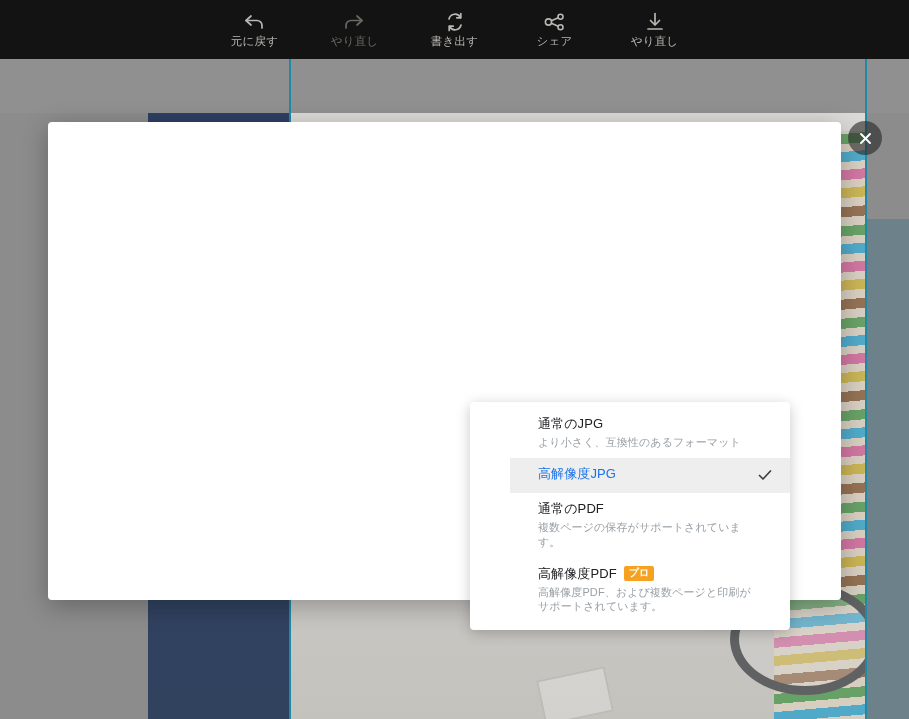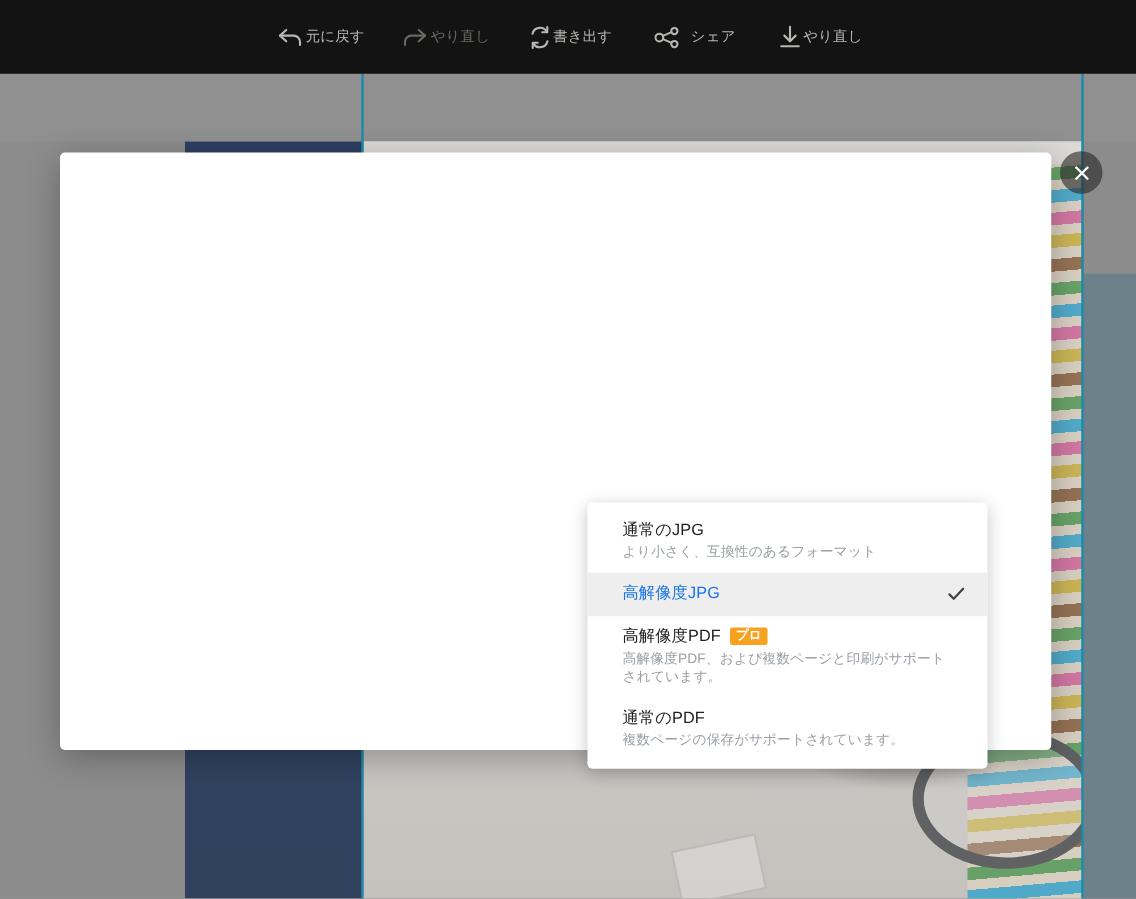--- a/index.html
+++ b/index.html
@@ -29,23 +29,23 @@
     display: flex;
     align-items: center;
     justify-content: center;
     gap: 32px;
     z-index: 5;
   }
   .tool {
     width: 68px;
     height: 50px;
     display: flex;
-    flex-direction: row;
+    flex-direction: column;
     align-items: center;
-    justify-content: space-between;
+    justify-content: center;
     gap: 0;
     cursor: pointer;
     user-select: none;
   }
   .tool .glyph {
     width: 26px; height: 24px;
     display: flex; align-items: center; justify-content: center;
     color: #b9b7b3;
   }
   .tool .glyph svg { display: block; }
@@ -366,20 +366,21 @@
     border-radius: 4px;
     box-shadow: 0 3px 14px rgba(0,0,0,0.22);
     padding: 6px 0 8px;
     z-index: 30;
     overflow: hidden;
   }
   .opt {
     position: relative;
     padding: 7px 28px 8px;
     cursor: pointer;
+    margin-left: 40px;
   }
   .opt.selected { background: #eeeeee; }
   .opt-title {
     font-size: 13px;
     color: #202124;
     letter-spacing: 0.1px;
     margin-bottom: 2px;
     display: flex;
     align-items: center;
     gap: 7px;
@@ -548,30 +549,30 @@
       <div class="opt-title">高解像度JPG</div>
       <span class="check">
         <svg width="18" height="18" viewBox="0 0 18 18" fill="none" stroke="currentColor" stroke-width="1.7" stroke-linecap="round" stroke-linejoin="round">
           <path d="M3.5 9.5 L7 13 L14.5 5"></path>
         </svg>
       </span>
     </div>
 
 
     <div class="opt">
+      <div class="opt-title">通常のPDF</div>
+      <div class="opt-desc">複数ページの保存がサポートされています。</div>
+    </div>
+
+    <div class="opt">
       <div class="opt-title">
         <span>高解像度PDF</span>
         <span class="pro-badge">プロ</span>
       </div>
       <div class="opt-desc">高解像度PDF、および複数ページと印刷がサポートされています。</div>
-    </div>
-
-    <div class="opt">
-      <div class="opt-title">通常のPDF</div>
-      <div class="opt-desc">複数ページの保存がサポートされています。</div>
     </div>
 
   </div>
 
   <div class="close-btn">
     <span>
       <svg width="17" height="17" viewBox="0 0 17 17" fill="none" stroke="#ffffff" stroke-width="1.9" stroke-linecap="round">
         <path d="M4 4 L13 13"></path>
         <path d="M13 4 L4 13"></path>
       </svg>

